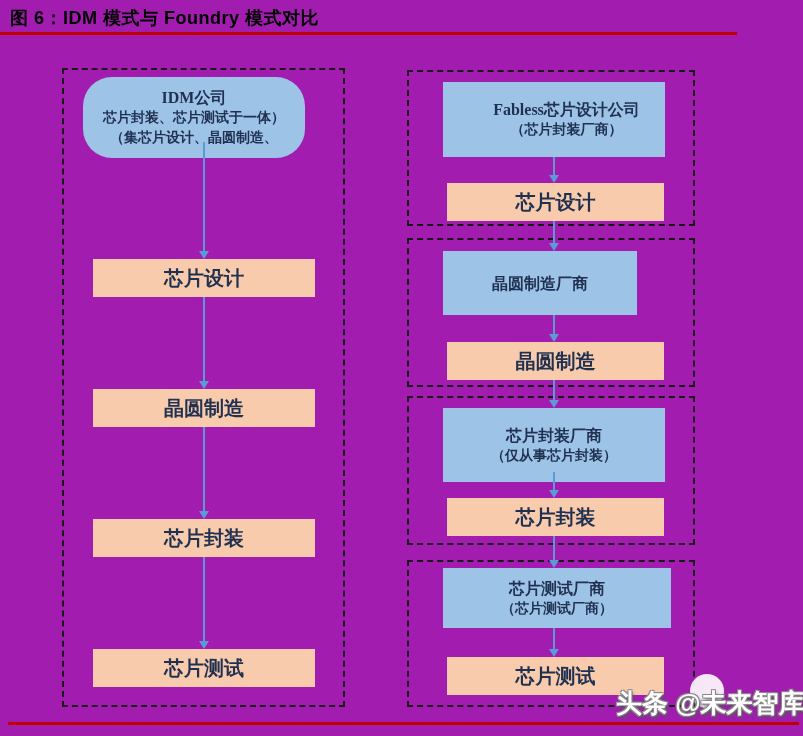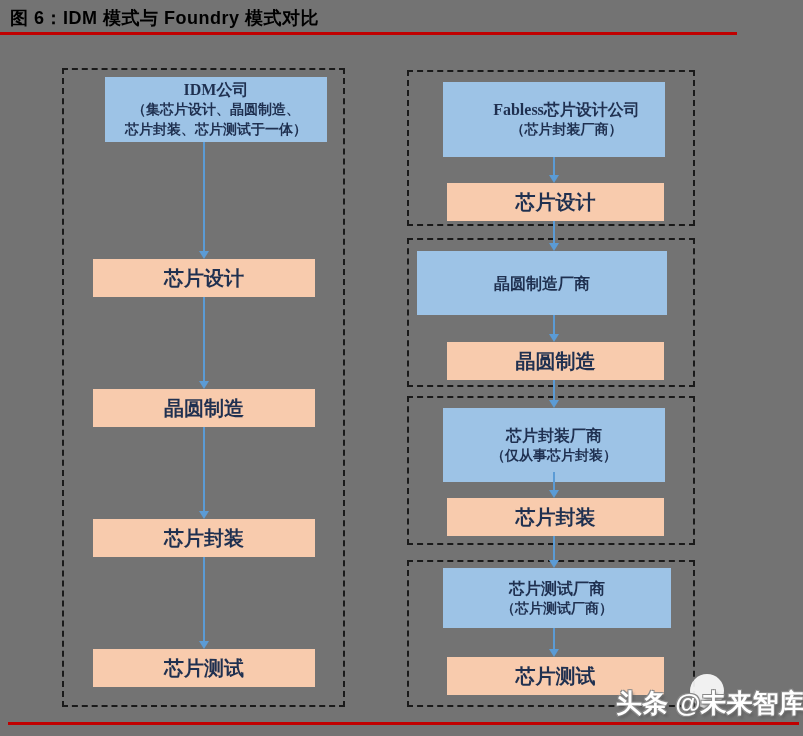--- a/index.html
+++ b/index.html
@@ -5,21 +5,21 @@
   :root{
     --accent-red:#C00000;
     --box-blue:#9DC3E6;
     --box-orange:#F8CBAD;
     --arrow-blue:#5B9BD5;
     --text-dark:#1F3050;
     --border-dark:#1a1a1a;
   }
   *{margin:0;padding:0;box-sizing:border-box;}
   html,body{width:803px;height:736px;background:#ffffff;overflow:hidden;}
-  .canvas{position:relative;width:803px;height:736px;background:#737373;
+  .canvas{position:relative;width:803px;height:736px;background:#a21caf;
           font-family:"Liberation Sans", sans-serif;}
 
   .fig-title{position:absolute;left:10px;top:6px;font-size:18px;font-weight:bold;
              color:#000;letter-spacing:0.5px;font-family:"Liberation Sans", sans-serif;}
   .rule-top{position:absolute;left:0;top:32px;width:737px;height:3px;background:var(--accent-red);}
   .rule-bottom{position:absolute;left:8px;top:722px;width:791px;height:3px;background:var(--accent-red);}
 
   .dashed{position:absolute;border:2px dashed var(--border-dark);background:transparent;}
 
   .node{position:absolute;display:flex;flex-direction:column;justify-content:center;
@@ -49,24 +49,24 @@
 </head>
 <body>
 
 <div class="canvas">
 
   <div class="fig-title">图 6：IDM 模式与 Foundry 模式对比</div>
   <div class="rule-top"></div>
 
   <div class="dashed" style="left:62px;top:68px;width:283px;height:639px;"></div>
 
-  <div class="node blue" style="left:105px;top:77px;width:222px;height:65px;">
+  <div class="node blue" style="left:83px;top:77px;width:222px;height:81px;border-radius:29px;">
     <div class="t1">IDM公司</div>
+    <div class="t2">芯片封装、芯片测试于一体）</div>
     <div class="t2">（集芯片设计、晶圆制造、</div>
-    <div class="t2">芯片封装、芯片测试于一体）</div>
   </div>
 
   <div class="arrow" style="left:204px;top:142px;height:117px;">
     <div class="shaft"></div>
     <div class="head"></div>
   </div>
 
   <div class="node orange" style="left:93px;top:259px;width:222px;height:38px;">
     <div class="step">芯片设计</div>
   </div>
@@ -113,21 +113,21 @@
   </div>
   <div class="node orange" style="left:447px;top:183px;width:217px;height:38px;">
     <div class="step">芯片设计</div>
   </div>
 
   <div class="arrow" style="left:554px;top:221px;height:30px;">
     <div class="shaft"></div>
     <div class="head"></div>
   </div>
 
-  <div class="node blue" style="left:417px;top:251px;width:250px;height:64px;text-align:center;">
+  <div class="node blue" style="left:443px;top:251px;width:194px;height:64px;text-align:center;">
     <div class="t1">晶圆制造厂商</div>
   </div>
   <div class="arrow" style="left:554px;top:315px;height:27px;">
     <div class="shaft"></div>
     <div class="head"></div>
   </div>
   <div class="node orange" style="left:447px;top:342px;width:217px;height:38px;">
     <div class="step">晶圆制造</div>
   </div>
 

